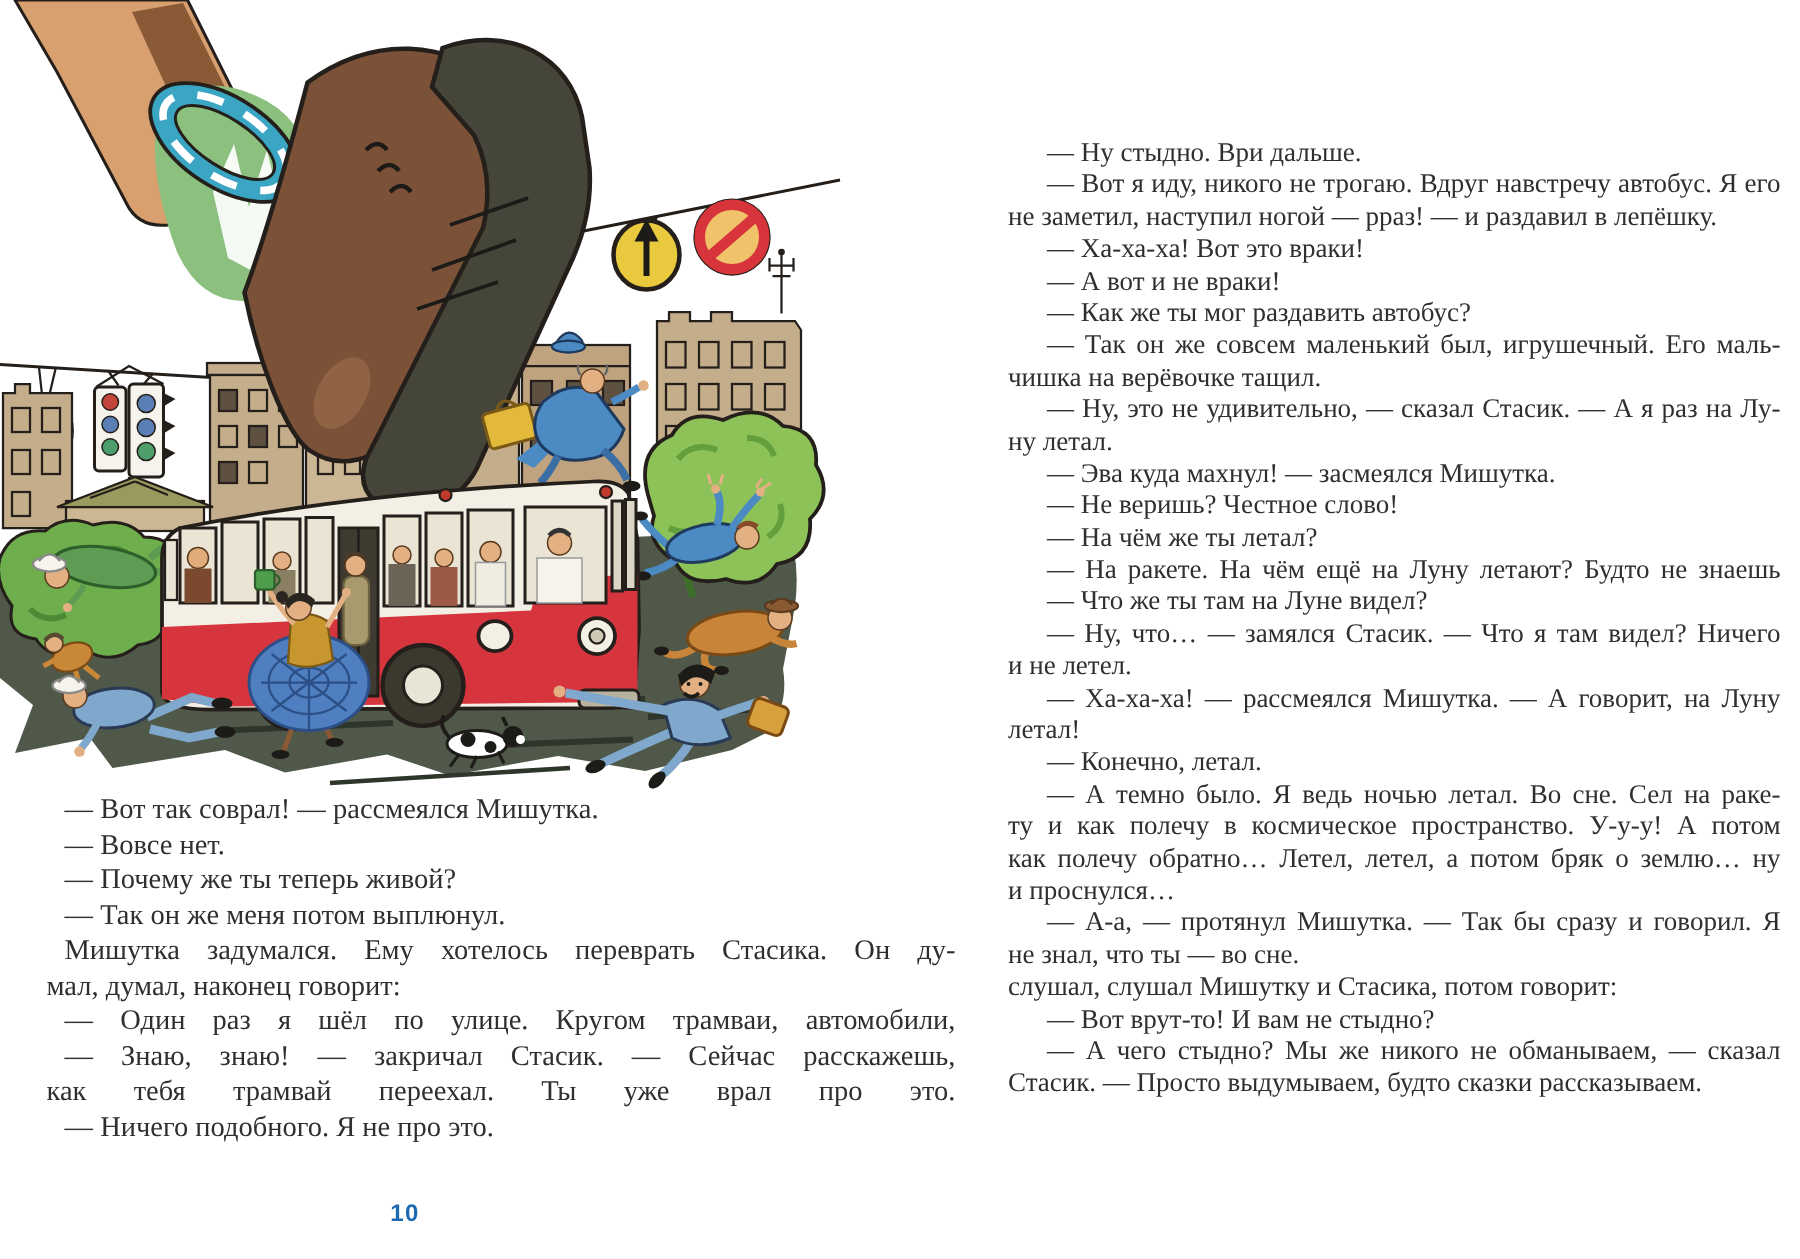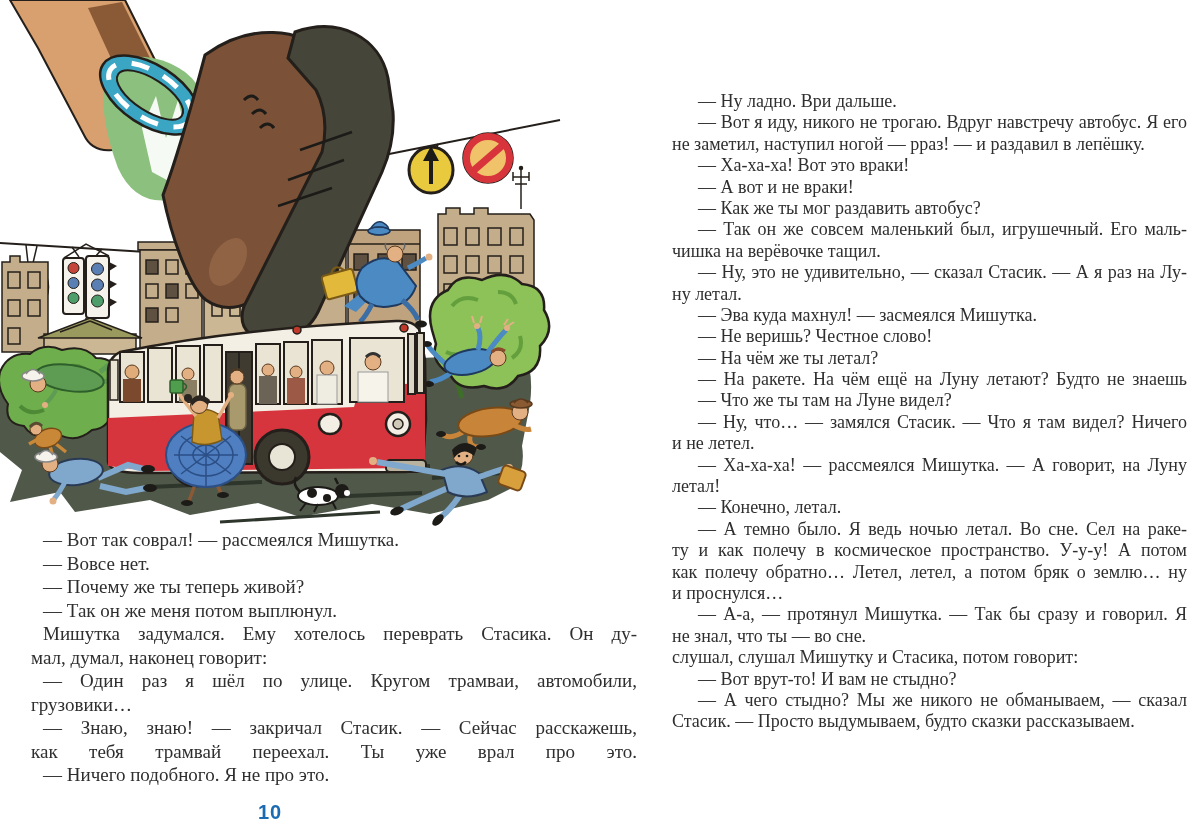--- a/index.html
+++ b/index.html
@@ -23,21 +23,21 @@
   .tline{text-align:justify;text-align-last:justify;overflow:hidden;}
   .tline.end{text-align-last:left;}
   .left-text{left:31px;top:528px;width:606px;font-size:19px;}
   .left-text .tline{line-height:23.5px;height:23.5px;}
   .left-text .ind{text-indent:12px;}
   .right-text{left:672px;top:91px;width:515px;font-size:18px;}
   .right-text .tline{line-height:21.4px;height:21.4px;}
   .right-text .ind{text-indent:26px;}
   .page-number{position:absolute;top:801px;transform:translateX(-50%);
                font-family:"Liberation Sans","DejaVu Sans",sans-serif;font-weight:bold;
-               font-size:20px;color:var(--pagenum-blue);letter-spacing:1px;}
+               font-size:16px;color:var(--pagenum-blue);letter-spacing:1px;}
   .pn-left{left:270px;}
   .pn-right{left:928px;margin-top:42px;}
 </style>
 </head>
 <body>
 
 <div class="spread">
 
   <div>
 
@@ -382,31 +382,30 @@
     </svg>
 
     <div class="text-block left-text">
         <div class="tline end ind">— Вот так соврал! — рассмеялся Мишутка.</div>
         <div class="tline end ind">— Вовсе нет.</div>
         <div class="tline end ind">— Почему же ты теперь живой?</div>
         <div class="tline end ind">— Так он же меня потом выплюнул.</div>
         <div class="tline ind">Мишутка задумался. Ему хотелось переврать Стасика. Он ду-</div>
         <div class="tline end">мал, думал, наконец говорит:</div>
         <div class="tline ind">— Один раз я шёл по улице. Кругом трамваи, автомобили,</div>
-        <div class="tline end">грузовики…</div>
         <div class="tline ind">— Знаю, знаю! — закричал Стасик. — Сейчас расскажешь,</div>
         <div class="tline">как тебя трамвай переехал. Ты уже врал про это.</div>
         <div class="tline end ind">— Ничего подобного. Я не про это.</div>
       </div>
     <div class="page-number pn-left">10</div>
   </div>
 
   <div>
     <div class="text-block right-text">
-        <div class="tline end ind">— Ну ладно. Ври дальше.</div>
+        <div class="tline end ind">— Ну стыдно. Ври дальше.</div>
         <div class="tline ind">— Вот я иду, никого не трогаю. Вдруг навстречу автобус. Я его</div>
         <div class="tline end">не заметил, наступил ногой — рраз! — и раздавил в лепёшку.</div>
         <div class="tline end ind">— Ха-ха-ха! Вот это враки!</div>
         <div class="tline end ind">— А вот и не враки!</div>
         <div class="tline end ind">— Как же ты мог раздавить автобус?</div>
         <div class="tline ind">— Так он же совсем маленький был, игрушечный. Его маль-</div>
         <div class="tline end">чишка на верёвочке тащил.</div>
         <div class="tline ind">— Ну, это не удивительно, — сказал Стасик. — А я раз на Лу-</div>
         <div class="tline end">ну летал.</div>
         <div class="tline end ind">— Эва куда махнул! — засмеялся Мишутка.</div>

